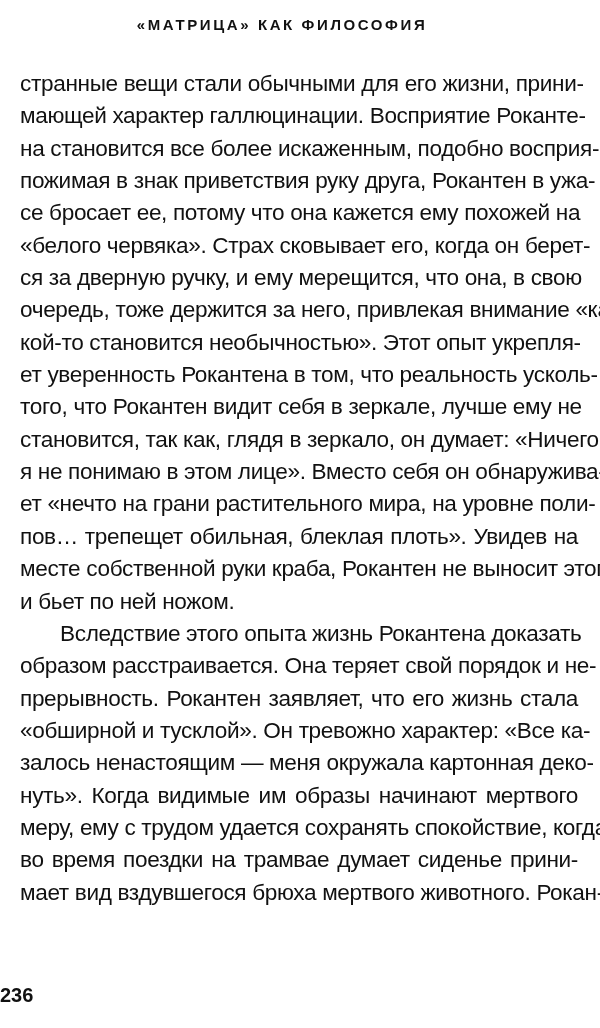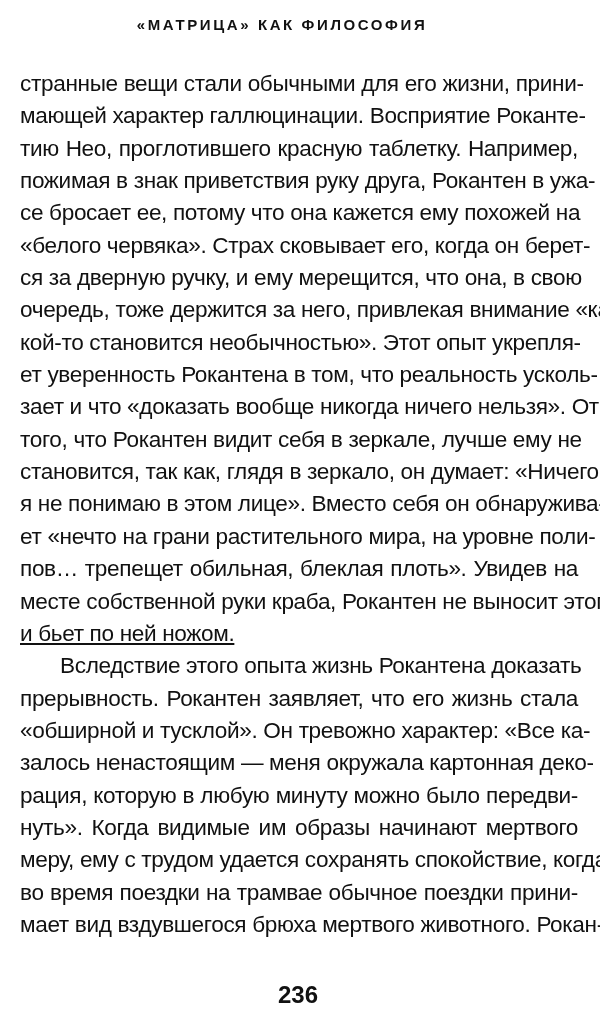--- a/index.html
+++ b/index.html
@@ -17,59 +17,58 @@
     .text-block {
       position: absolute; top: 68px; left: 20px; width: 558px;
       font-size: 22.6px; line-height: 32.35px;
       letter-spacing: -0.35px;
     }
     .line {
       display: block; white-space: nowrap;
       text-align: justify; text-align-last: justify;
       height: 32.35px;
     }
-    .line.last { text-align-last: left; text-decoration: underline; }
+    .line.last { text-align-last: left; }
     .line.indent { padding-left: 40px; }
     .page-number {
       position: absolute; top: 982px; left: 0; width: 596px;
-      text-align: center; font-size: 24px; font-weight: bold;
+      text-align: left; font-size: 20px; font-weight: bold;
       line-height: 26px;
     }
   </style>
 </head>
 <body>
 
 <div class="running-head">«МАТРИЦА» КАК ФИЛОСОФИЯ</div>
 
 <div class="text-block">
 
   <span class="line">странные вещи стали обычными для его жизни, прини-</span>
   <span class="line">мающей характер галлюцинации. Восприятие Роканте-</span>
-  <span class="line">тию Нео, проглотившего красную таблетку. Например,</span>
+  <span class="line">на становится все более искаженным, подобно восприя-</span>
   <span class="line">пожимая в знак приветствия руку друга, Рокантен в ужа-</span>
   <span class="line">се бросает ее, потому что она кажется ему похожей на</span>
   <span class="line">«белого червяка». Страх сковывает его, когда он берет-</span>
   <span class="line">ся за дверную ручку, и ему мерещится, что она, в свою</span>
   <span class="line">очередь, тоже держится за него, привлекая внимание «ка-</span>
   <span class="line">кой-то становится необычностью». Этот опыт укрепля-</span>
   <span class="line">ет уверенность Рокантена в том, что реальность усколь-</span>
-  <span class="line">зает и что «доказать вообще никогда ничего нельзя». От</span>
   <span class="line">того, что Рокантен видит себя в зеркале, лучше ему не</span>
   <span class="line">становится, так как, глядя в зеркало, он думает: «Ничего</span>
   <span class="line">я не понимаю в этом лице». Вместо себя он обнаружива-</span>
   <span class="line">ет «нечто на грани растительного мира, на уровне поли-</span>
   <span class="line">пов… трепещет обильная, блеклая плоть». Увидев на</span>
   <span class="line">месте собственной руки краба, Рокантен не выносит этого</span>
   <span class="line last">и бьет по ней ножом.</span>
 
   <span class="line indent">Вследствие этого опыта жизнь Рокантена доказать</span>
+  <span class="line">образом расстраивается. Она теряет свой порядок и не-</span>
   <span class="line">прерывность. Рокантен заявляет, что его жизнь стала</span>
   <span class="line">«обширной и тусклой». Он тревожно характер: «Все ка-</span>
   <span class="line">залось ненастоящим — меня окружала картонная деко-</span>
-  <span class="line">рация, которую в любую минуту можно было передви-</span>
   <span class="line">нуть». Когда видимые им образы начинают мертвого</span>
   <span class="line">меру, ему с трудом удается сохранять спокойствие, когда</span>
-  <span class="line">во время поездки на трамвае обычное поездки прини-</span>
+  <span class="line">во время поездки на трамвае думает сиденье прини-</span>
   <span class="line">мает вид вздувшегося брюха мертвого животного. Рокан-</span>
 
 </div>
 
 <div class="page-number">236</div>
 
 </body></html>

